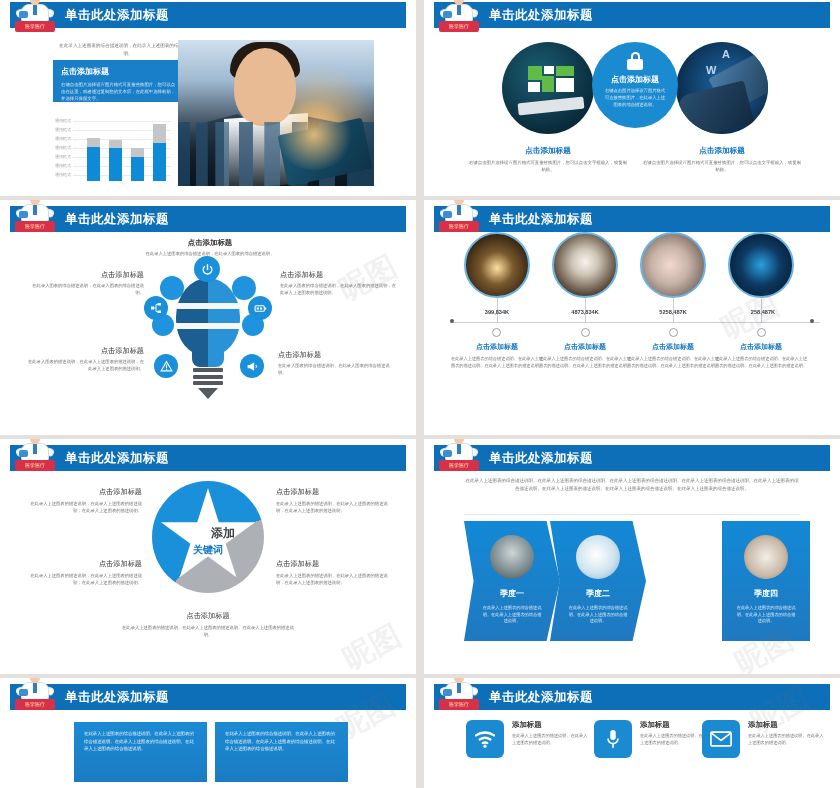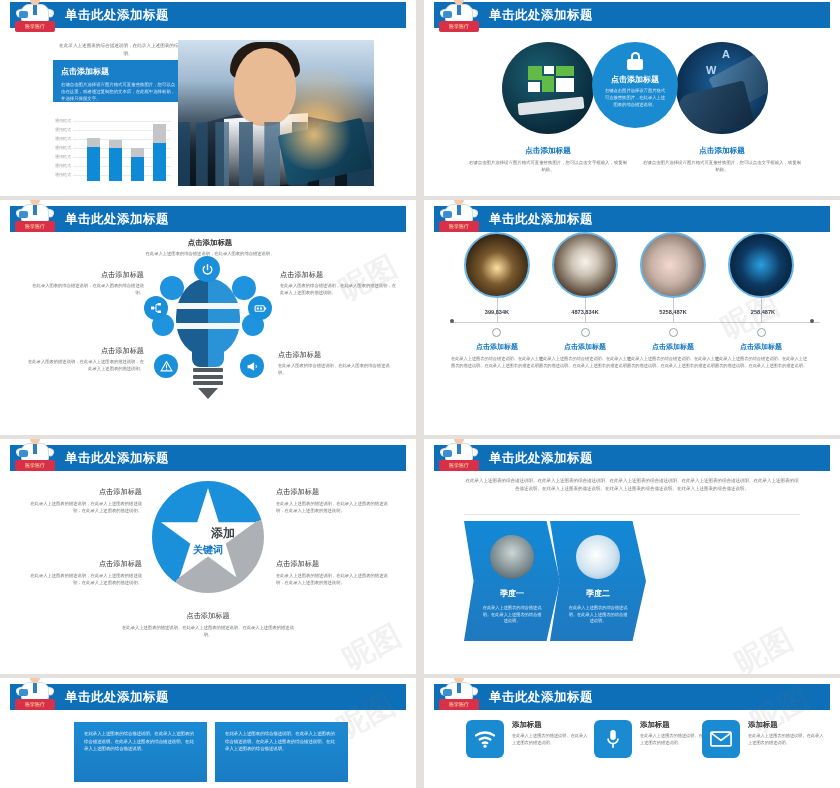--- a/index.html
+++ b/index.html
@@ -543,20 +543,25 @@
     <div class="qcard arrow" style="left:40px">
       <div class="ph" style="background:radial-gradient(circle at 50% 40%,#cdd6d6,#6a7b80 70%,#2d3a40)"></div>
       <div class="qh">季度一</div>
       <div class="qp">在此录入上述图表的综合描述说明。在此录入上述图表的综合描述说明。</div>
     </div>
     <div class="qcard arrow" style="left:126px">
       <div class="ph" style="background:radial-gradient(circle at 45% 45%,#ffffff,#cfe3ef 55%,#7fa8c4)"></div>
       <div class="qh">季度二</div>
       <div class="qp">在此录入上述图表的综合描述说明。在此录入上述图表的综合描述说明。</div>
     </div>
+    <div class="qcard" style="left:298px;width:88px">
+      <div class="ph" style="background:radial-gradient(circle at 50% 50%,#f2efe8,#c9b9a8 60%,#8a6f5c)"></div>
+      <div class="qh">季度四</div>
+      <div class="qp">在此录入上述图表的综合描述说明。在此录入上述图表的综合描述说明。</div>
+    </div>
     <div class="wm" style="right:46px;bottom:2px">昵图</div>
   </div>
 
   <div class="slide">
     <div class="titlebar">
       <span class="title-text">单击此处添加标题</span>
     </div>
     <div class="mascot">
       <div class="armL"></div>
         <div class="armR"></div>

